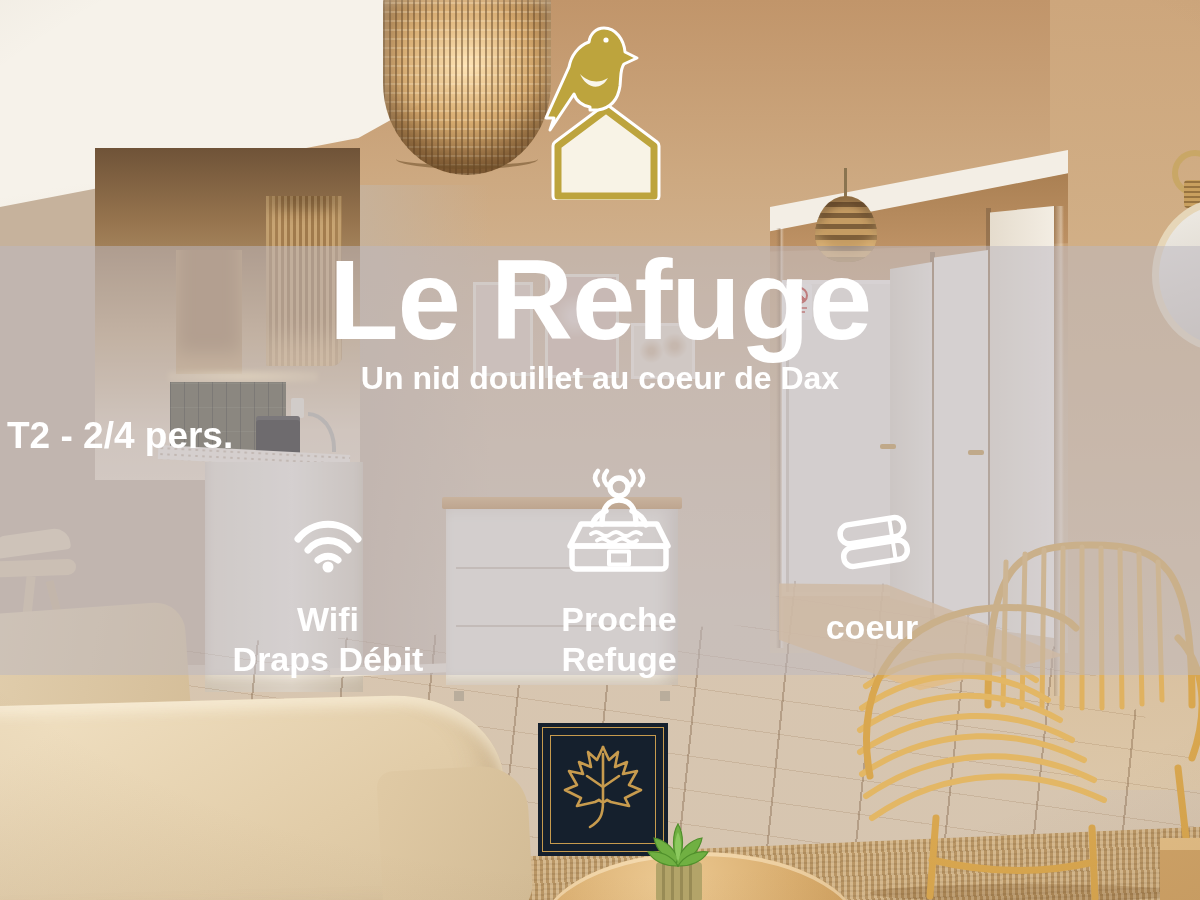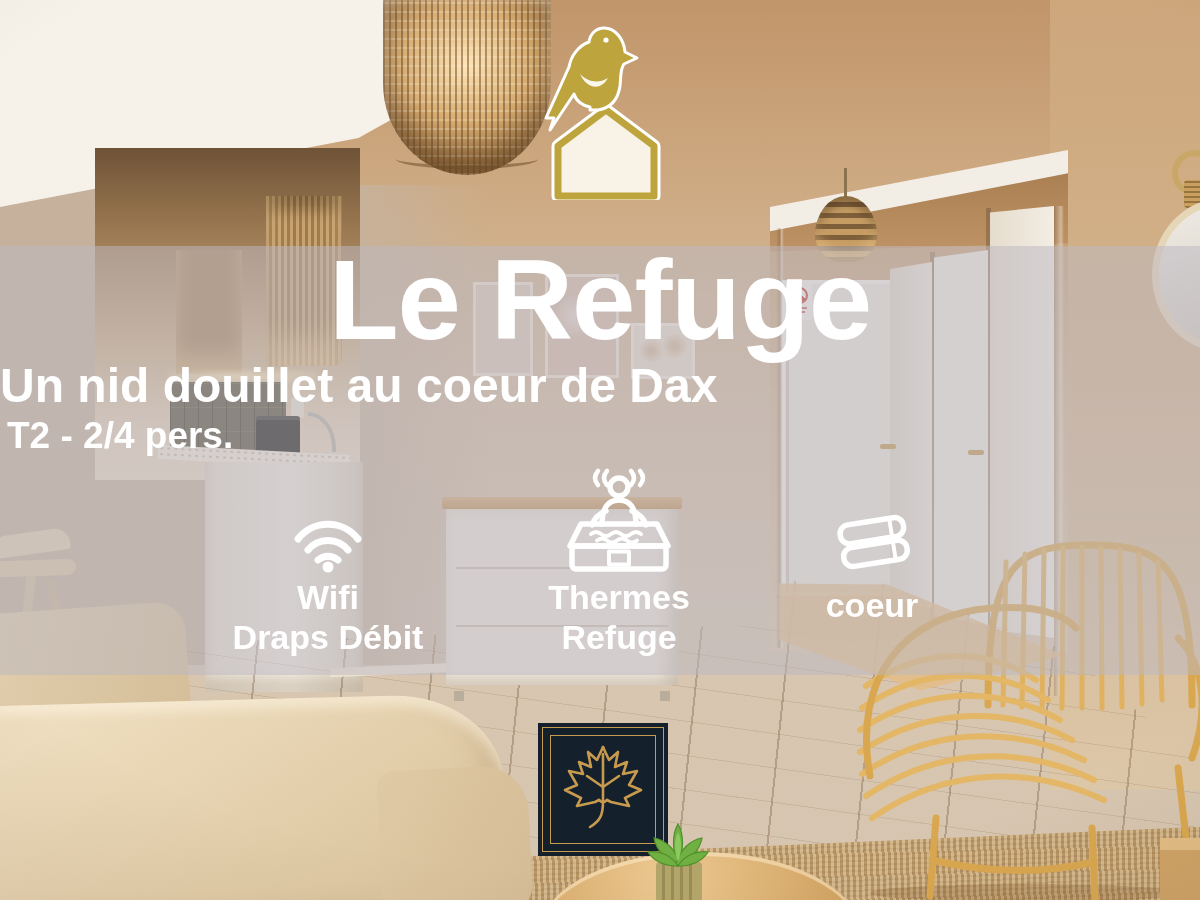--- a/index.html
+++ b/index.html
@@ -149,25 +149,25 @@
     border-bottom:4px solid rgba(110,78,40,.55);}
 
   .vignette{left:0;top:0;width:1200px;height:900px;
     background:radial-gradient(120% 100% at 52% 42%,rgba(0,0,0,0) 55%,rgba(96,64,36,.2) 100%);}
 
   
   .overlay-band{left:0;top:246px;width:1200px;height:429px;background:rgba(187,184,193,.52);z-index:10;}
   .z20{z-index:20;}
   .hero-title{left:0;top:243px;right:0;text-align:center;color:#fff;
     font-size:114px;font-weight:700;line-height:1;letter-spacing:-1px;}
-  .hero-subtitle{left:0;top:362px;right:0;color:#fff;
-    font-size:48px;font-weight:700;line-height:1;}
+  .hero-subtitle{left:0;top:362px;right:0;text-align:center;color:#fff;
+    font-size:32px;font-weight:700;line-height:1;}
   .hero-capacity{left:7px;top:417px;right:0;text-align:left;color:#fff;
     font-size:37px;font-weight:700;line-height:1;}
-  .feat-label{color:#fff;font-weight:700;font-size:34px;line-height:40px;text-align:center;}
+  .feat-label{color:#fff;font-weight:700;font-size:34px;line-height:40px;text-align:center;margin-top:22px;}
   .fl-wifi{left:178px;top:577px;width:300px;}
   .fl-therm{left:469px;top:577px;width:300px;}
   .fl-towel{left:702px;top:585px;width:340px;}
   .icon-svg{position:absolute;}
 
   
   .top-logo{left:540px;top:22px;width:132px;height:178px;z-index:20;}
   
   .bottom-logo{left:538px;top:723px;width:130px;height:133px;background:#15202d;z-index:20;}
   .blg-border-outer{position:absolute;left:4px;top:4px;right:4px;bottom:4px;border:1.5px solid #c79b4e;}
@@ -330,21 +330,21 @@
     <rect x="5" y="80" width="94" height="23" rx="4"></rect>
     <rect x="42" y="85.5" width="20" height="13" stroke-width="4"></rect>
     <g stroke-width="4.5">
       <path d="M31,5 q-6,7 0,14"></path>
         <path d="M40,5 q-6,7 0,14"></path>
       <path d="M64,5 q6,7 0,14"></path>
         <path d="M73,5 q6,7 0,14"></path>
     </g>
   </svg>
   <div class="abs feat-label fl-therm z20">
-    <div>Thermes</div>
+    <div>Proche</div>
     <div>Refuge</div>
   </div>
 
   <svg class="icon-svg z20" style="left:833px;top:512px;width:82px;height:64px;" viewBox="0 0 82 64" fill="none" stroke="#ffffff" stroke-width="5.5" stroke-linecap="round">
     <g transform="rotate(-9 41 32)">
       <rect x="9" y="9" width="64" height="19" rx="9"></rect>
       <path d="M60,10 L60,27" stroke-width="4"></path>
       <rect x="9" y="32" width="64" height="19" rx="9"></rect>
       <path d="M60,33 L60,50" stroke-width="4"></path>
     </g>

